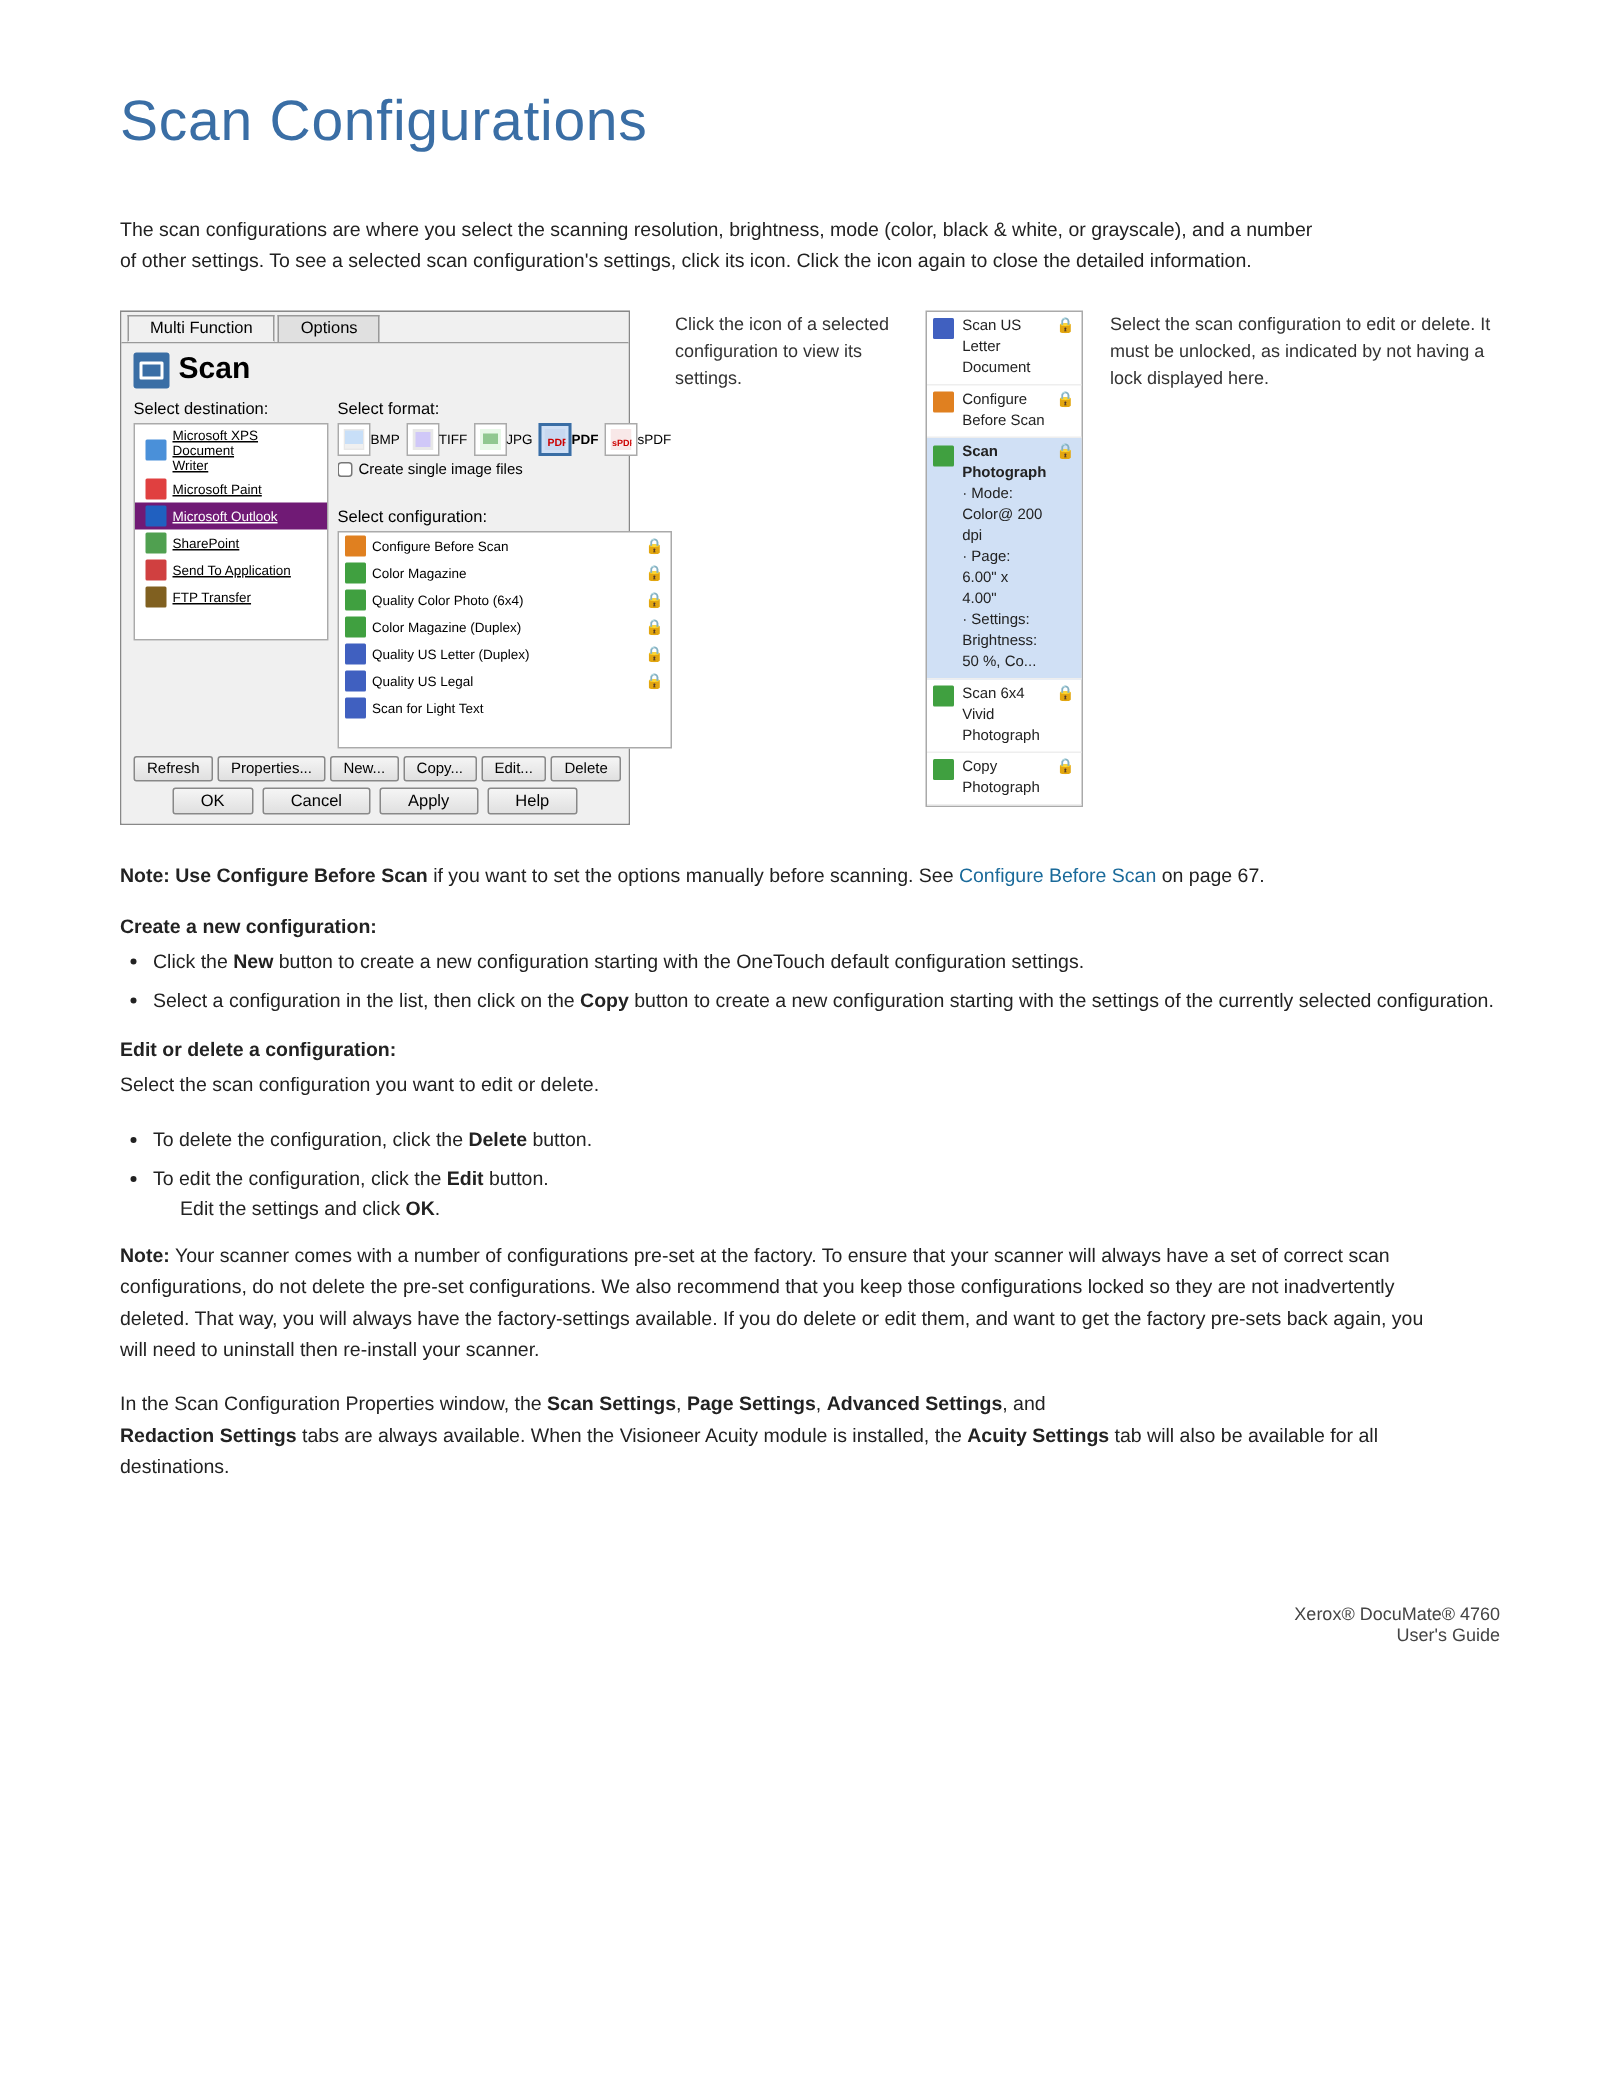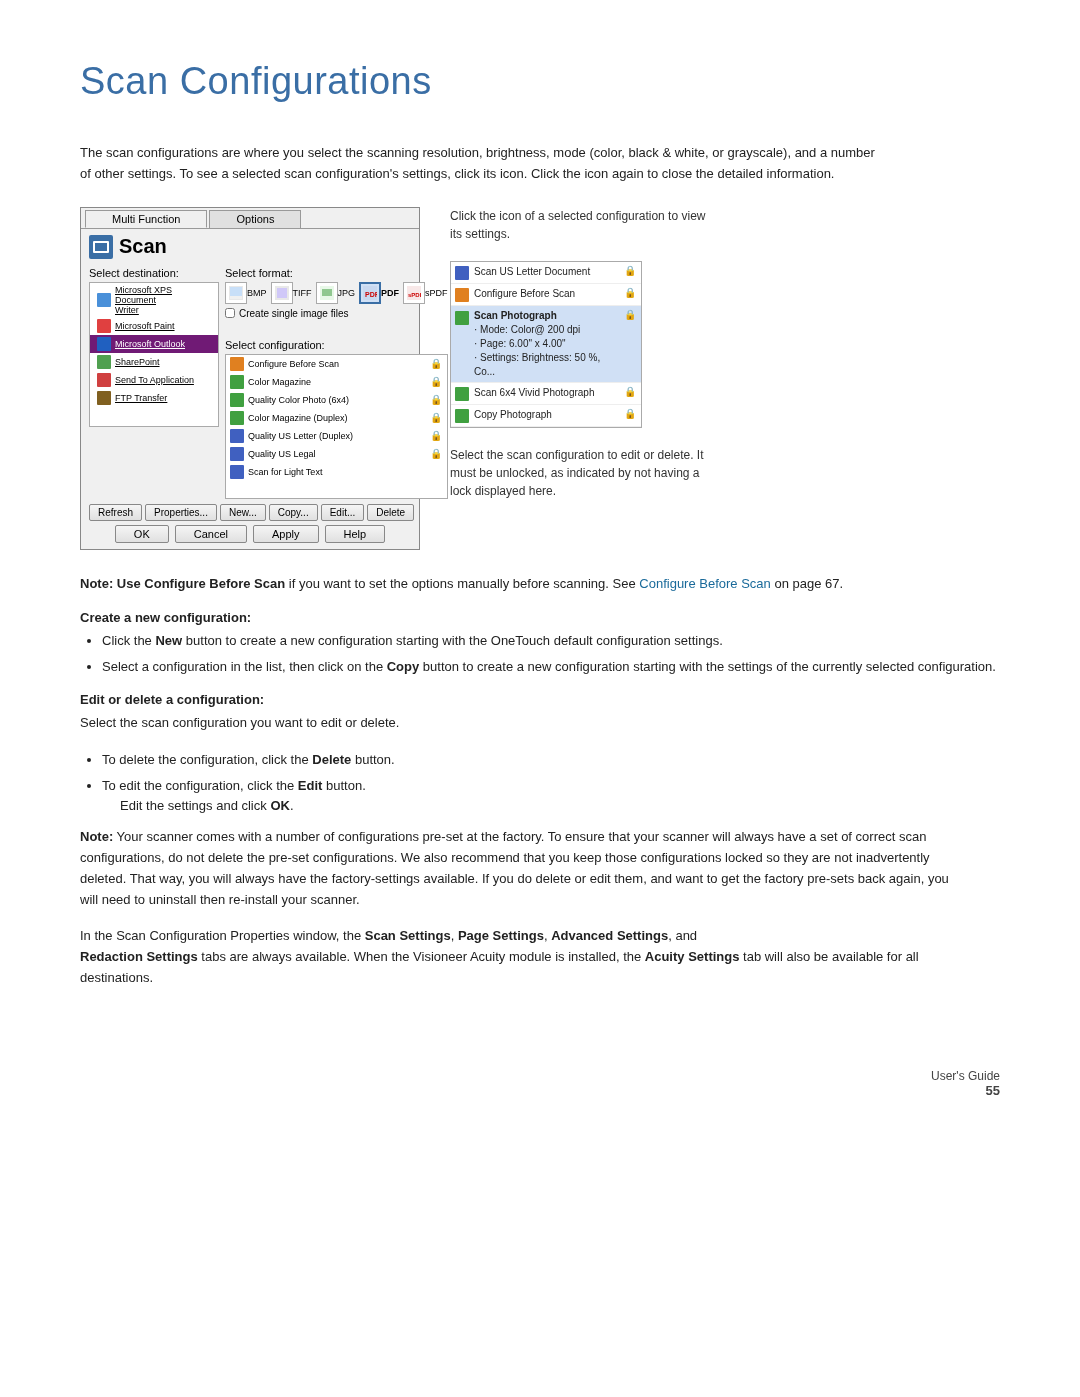--- a/index.html
+++ b/index.html
@@ -44,21 +44,21 @@
     .scan-window-tabs {
       background: #f0f0f0;
       display: flex;
       border-bottom: 1px solid #999;
       padding: 2px 4px 0 4px;
     }
     .scan-tab {
       background: #e0e0e0;
       border: 1px solid #999;
       border-bottom: none;
-      padding: 2px 26px;
+      padding: 2px 14px;
       font-size: 11px;
       margin-right: 2px;
       cursor: pointer;
     }
     .scan-tab.active {
       background: #f0f0f0;
       border-bottom: 1px solid #f0f0f0;
       z-index: 1;
     }
     .scan-window-body {
@@ -190,21 +190,20 @@
       padding: 2px 18px;
       font-size: 11px;
       border: 1px solid #888;
       background: linear-gradient(to bottom, #f5f5f5, #e0e0e0);
       cursor: pointer;
       border-radius: 2px;
     }
     
     .callouts-col {
       display: flex;
-      flex-direction: column;
       gap: 18px;
       flex: 1;
     }
     .callout-text {
       font-size: 12px;
       line-height: 1.5;
       color: #333;
       max-width: 260px;
     }
     
@@ -531,15 +530,15 @@
   <strong>Note:</strong>
   <span> Your scanner comes with a number of configurations pre-set at the factory. To ensure that your scanner will always have a set of correct scan configurations, do not delete the pre-set configurations. We also recommend that you keep those configurations locked so they are not inadvertently deleted. That way, you will always have the factory-settings available. If you do delete or edit them, and want to get the factory pre-sets back again, you will need to uninstall then re-install your scanner.</span>
 </p>
 
 <p class="note-para">
   <span>In the Scan Configuration Properties window, the </span><strong>Scan Settings</strong><span>, </span><strong>Page Settings</strong><span>, </span><strong>Advanced Settings</strong><span>, and</span><br>
   <strong>Redaction Settings</strong><span> tabs are always available. When the Visioneer Acuity module is installed, the </span><strong>Acuity Settings</strong><span> tab will also be available for all destinations.</span>
 </p>
 
 <div class="footer">
+  <span>Xerox® DocuMate® 4760</span>
   <span>User's Guide</span>
-  <span class="page-num">55</span>
 </div>
 
 </body></html>

